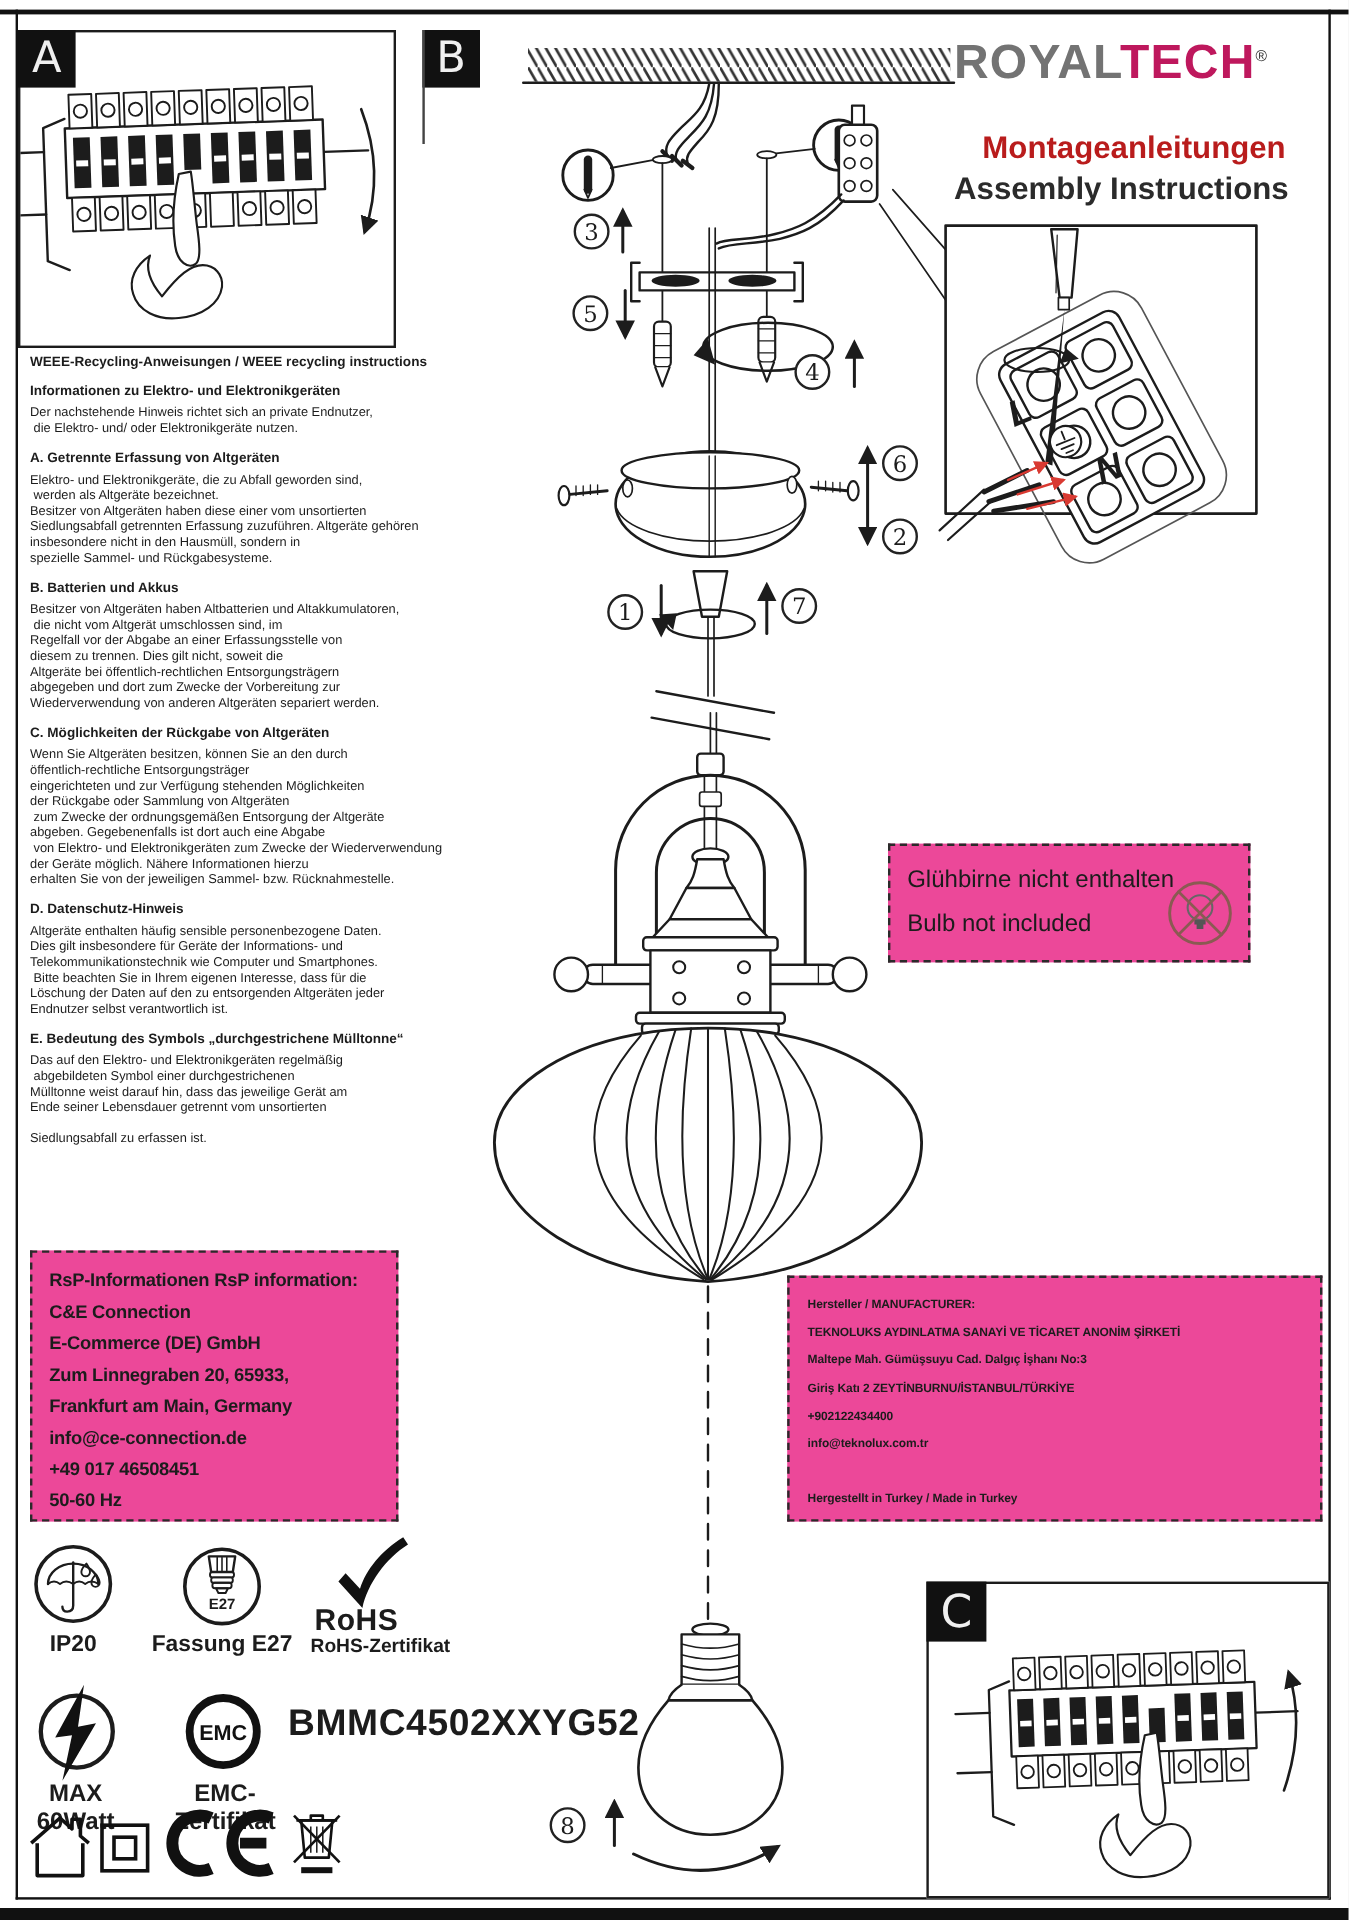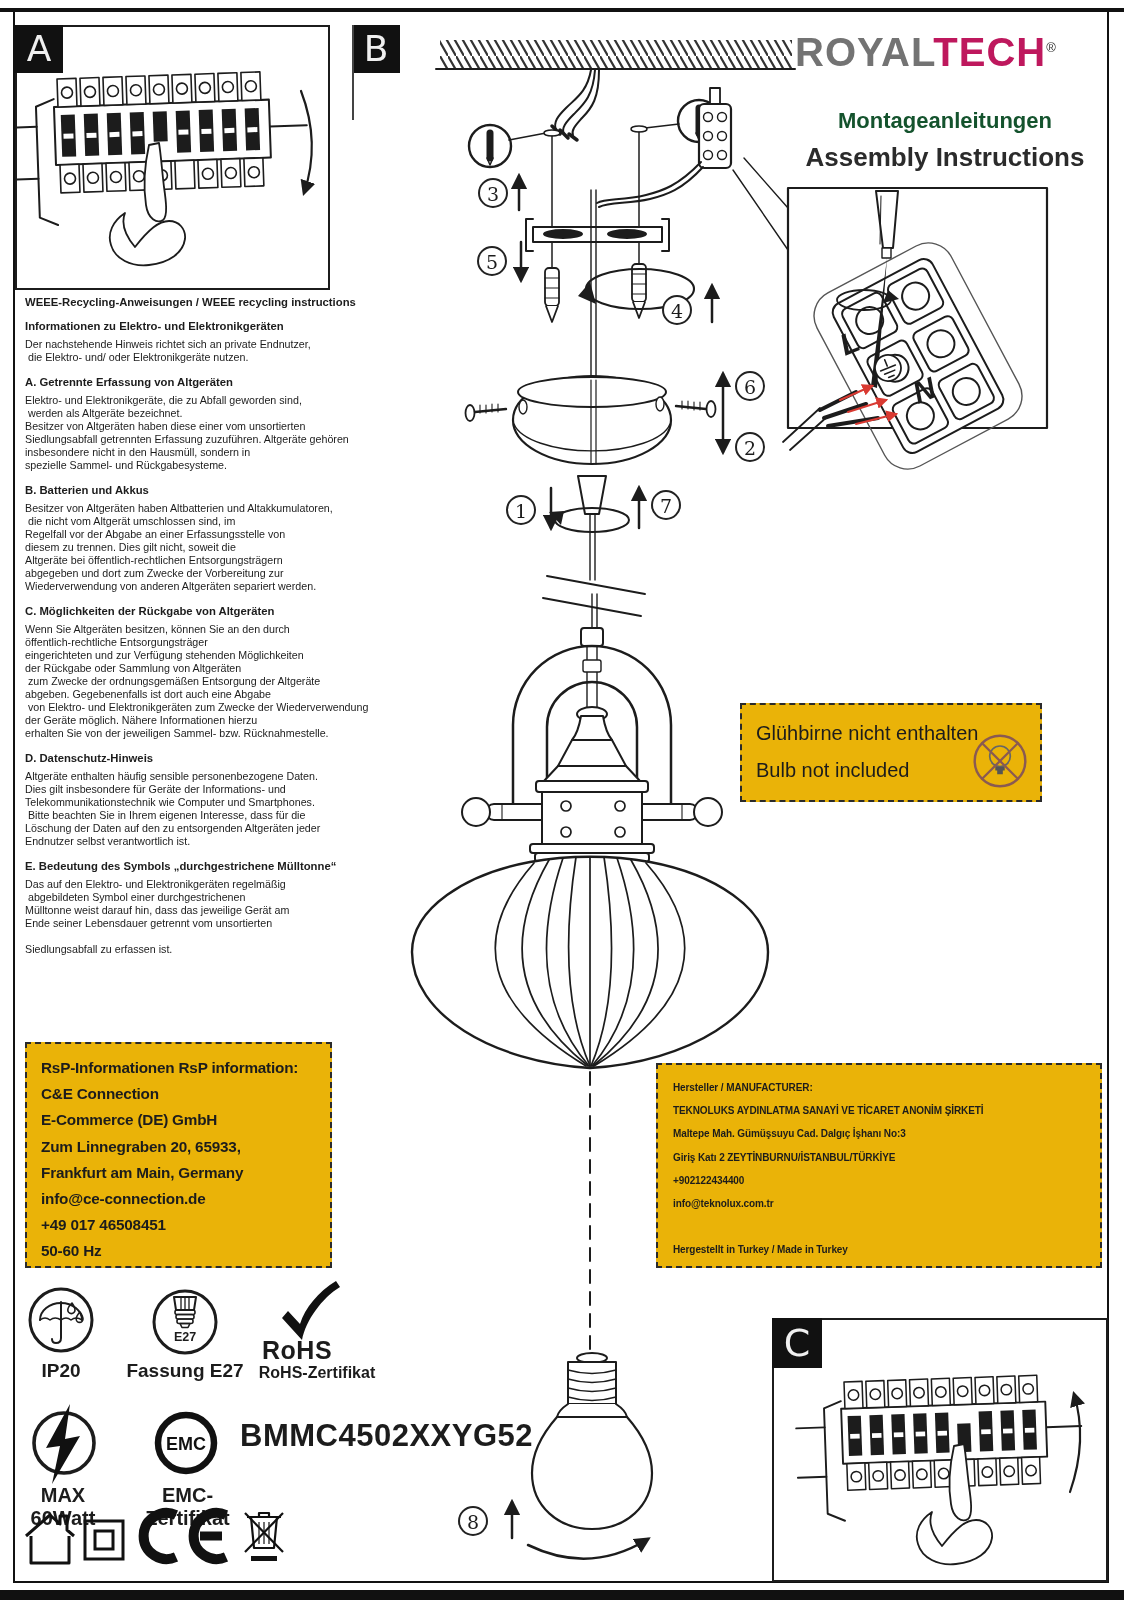--- a/index.html
+++ b/index.html
@@ -3,21 +3,21 @@
 <meta charset="utf-8">
 <style>
   html,body{margin:0;padding:0;background:#e8e8e8}
   #page{position:relative;width:1124px;height:1600px;background:#fff;
         font-family:"Liberation Sans",sans-serif;color:#1c1c1c;overflow:hidden}
   .abs{position:absolute}
   .pre{white-space:pre}
   .rule{background:#111}
   .panel-label{background:#111;color:#f0f0f0;text-align:center;
         font-family:"DejaVu Sans",sans-serif;font-weight:400}
-  .dashbox{border:2px dashed #2a2a2a;box-sizing:border-box;background:#eab308}
+  .dashbox{border:2px dashed #2a2a2a;box-sizing:border-box;background:#ec4899}
   .solidbox{border:2px solid #1c1c1c;box-sizing:border-box;background:#fff}
   .step{position:absolute;width:30px;height:30px;border:2px solid #222;border-radius:50%;
         font-family:"DejaVu Serif",serif;font-size:19px;line-height:28px;text-align:center;
         background:#fff;box-sizing:border-box}
   .wh{font-weight:bold;font-size:11.3px;margin:12px 0 6px;white-space:pre}
   .wp{font-size:10.7px;line-height:13px;margin:0;white-space:pre}
   .iconlabel{font-weight:bold;font-size:19px;text-align:center}
   svg{display:block}
   text{font-family:"Liberation Sans",sans-serif}
 </style>
@@ -246,22 +246,22 @@
 
   <div class="abs rule" style="left:0;top:8px;width:1124px;height:4px"></div>
   <div class="abs rule" style="left:13px;top:8px;width:2px;height:1575px"></div>
   <div class="abs rule" style="left:1107px;top:8px;width:2px;height:1575px"></div>
   <div class="abs rule" style="left:13px;top:1581px;width:1096px;height:2px"></div>
   <div class="abs rule" style="left:0;top:1590px;width:1124px;height:10px"></div>
 
   <div class="abs" style="left:795px;top:30px;font-size:40px;font-weight:bold;letter-spacing:1px">
     <span style="color:#737373">ROYAL</span><span style="color:#be185d">TECH</span><sup style="font-size:13px;font-weight:normal;color:#333">®</sup>
   </div>
-  <div class="abs" style="left:795px;top:108px;width:300px;text-align:center;font-size:22px;font-weight:bold;color:#14532d">Montageanleitungen</div>
-  <div class="abs" style="left:795px;top:142px;width:300px;text-align:center;font-size:26px;font-weight:bold;color:#2b2b2b">Assembly Instructions</div>
+  <div class="abs" style="left:795px;top:108px;width:300px;text-align:center;font-size:26px;font-weight:bold;color:#b91c1c">Montageanleitungen</div>
+  <div class="abs" style="left:795px;top:142px;width:300px;text-align:left;font-size:26px;font-weight:bold;color:#2b2b2b">Assembly Instructions</div>
 
   <div class="abs solidbox" style="left:15px;top:25px;width:315px;height:265px">
     <svg width="311" height="261" viewBox="0 0 311 261">
       <defs>
         <marker id="mB" viewBox="0 0 10 10" refX="8" refY="5" markerWidth="7" markerHeight="7" orient="auto-start-reverse">
           <path d="M0,0 L10,5 L0,10 z" fill="#1c1c1c"></path>
         </marker>
       </defs>
       <g stroke="#1c1c1c" fill="none" stroke-width="1.6" stroke-linecap="round" stroke-linejoin="round">
         <g transform="translate(40,52) rotate(-2)">

